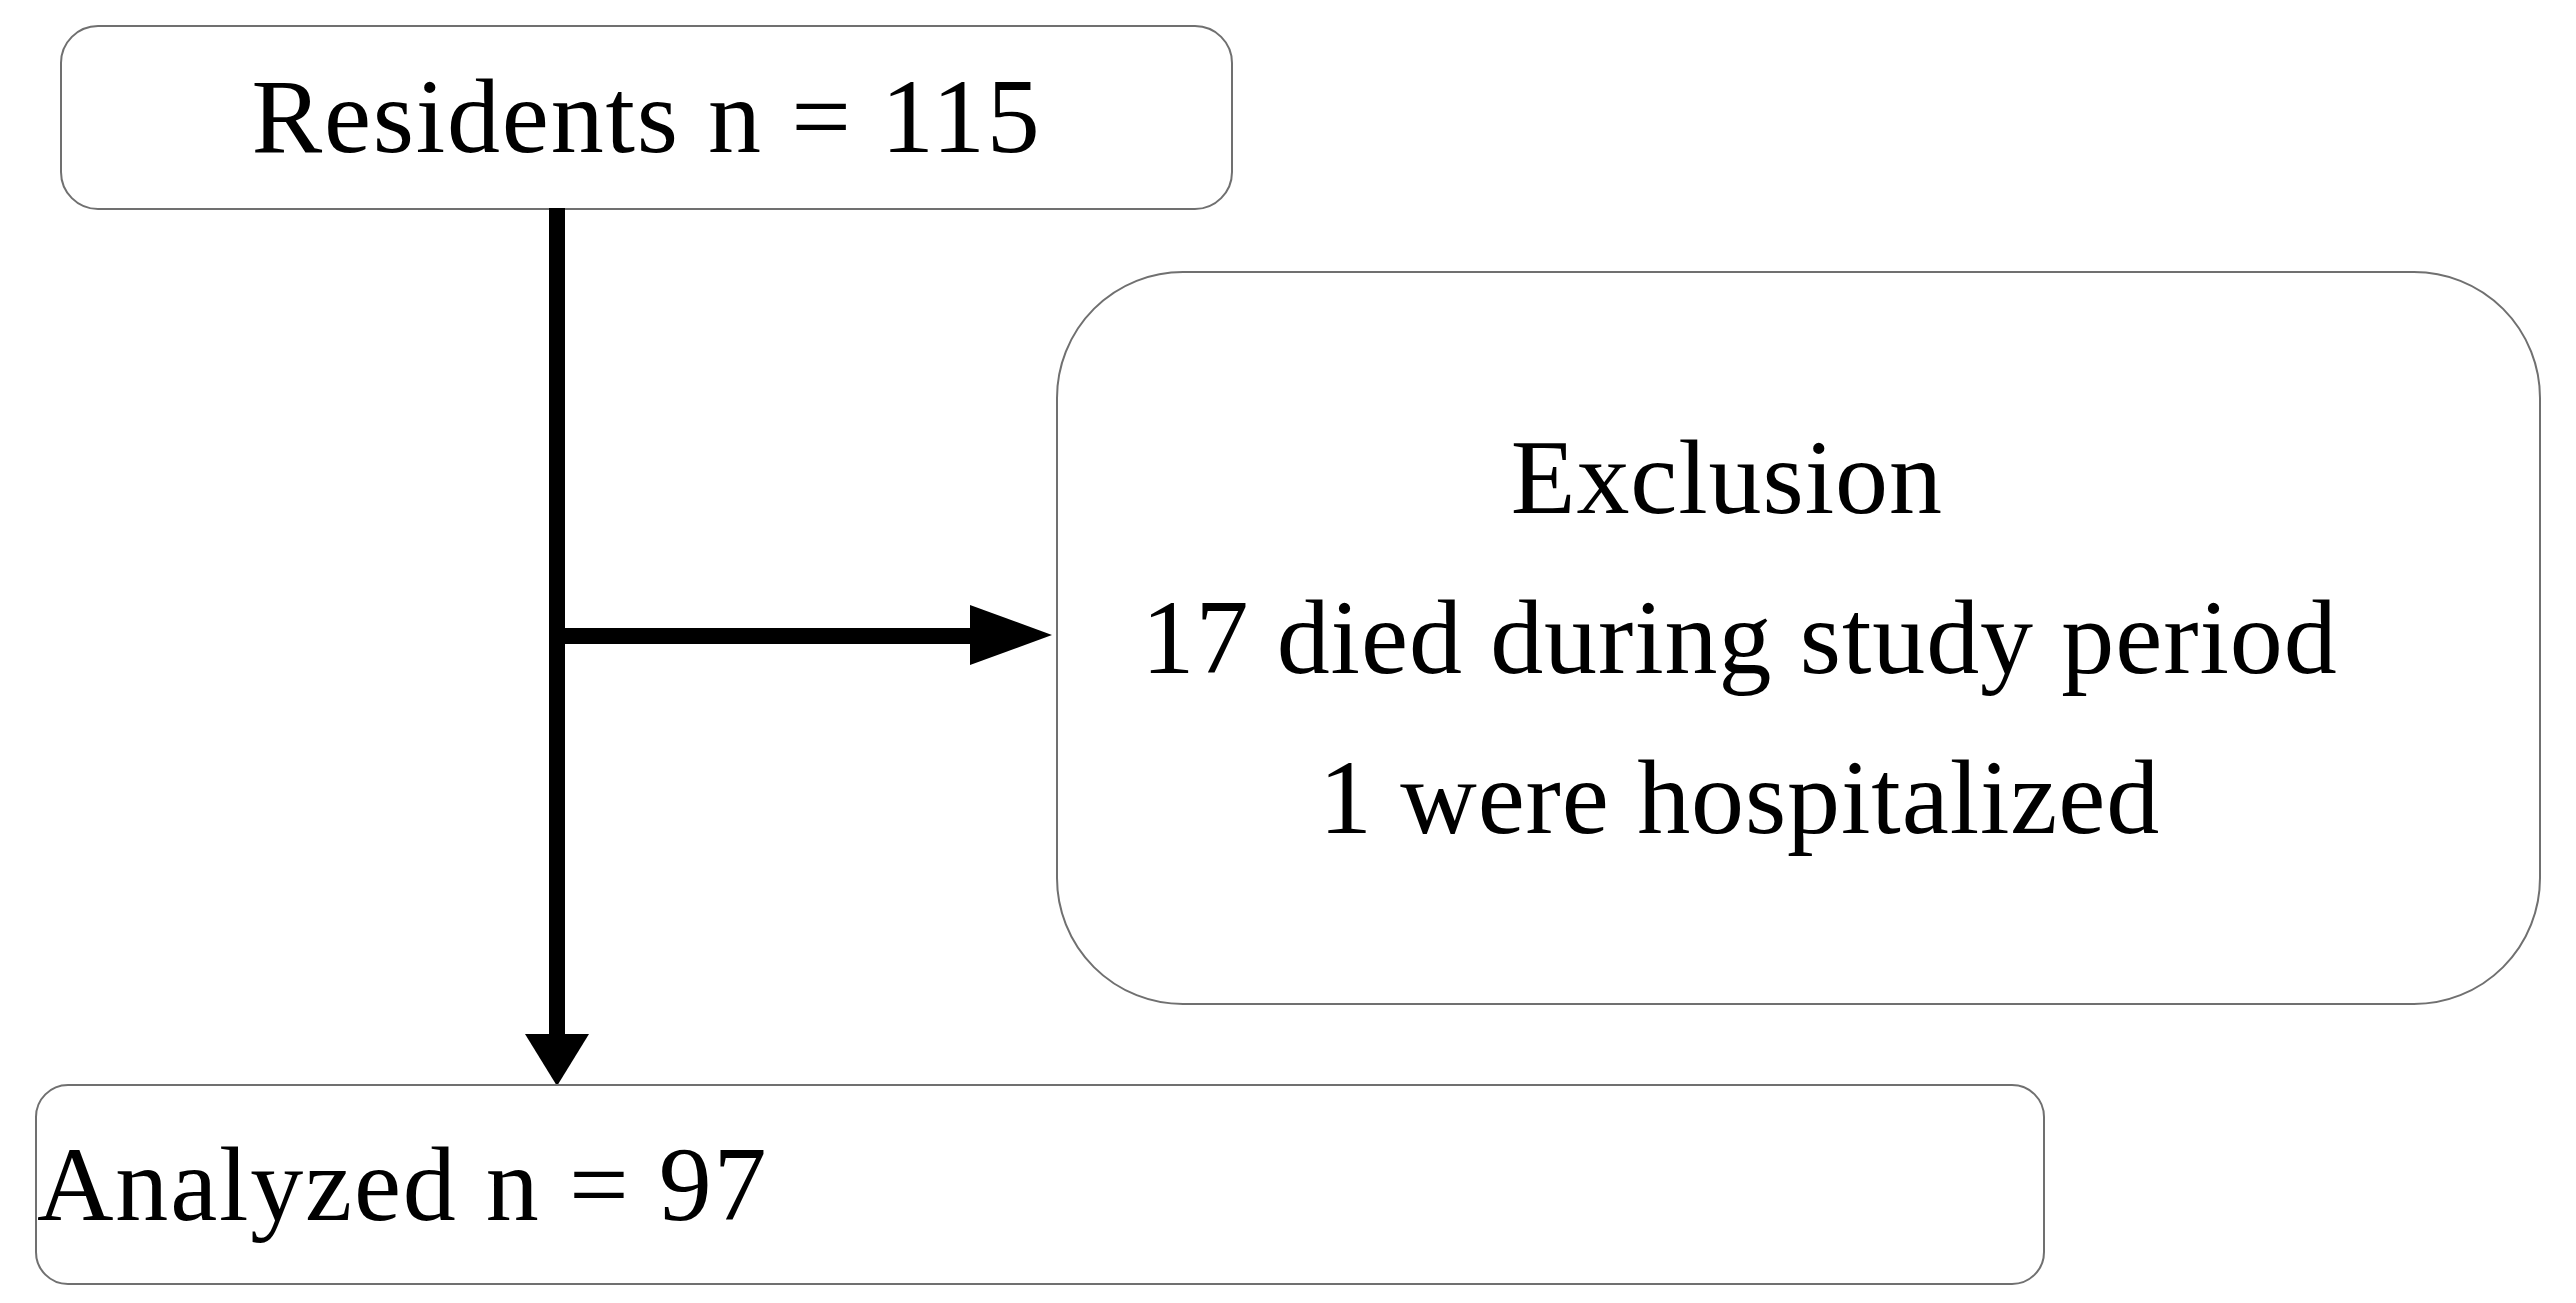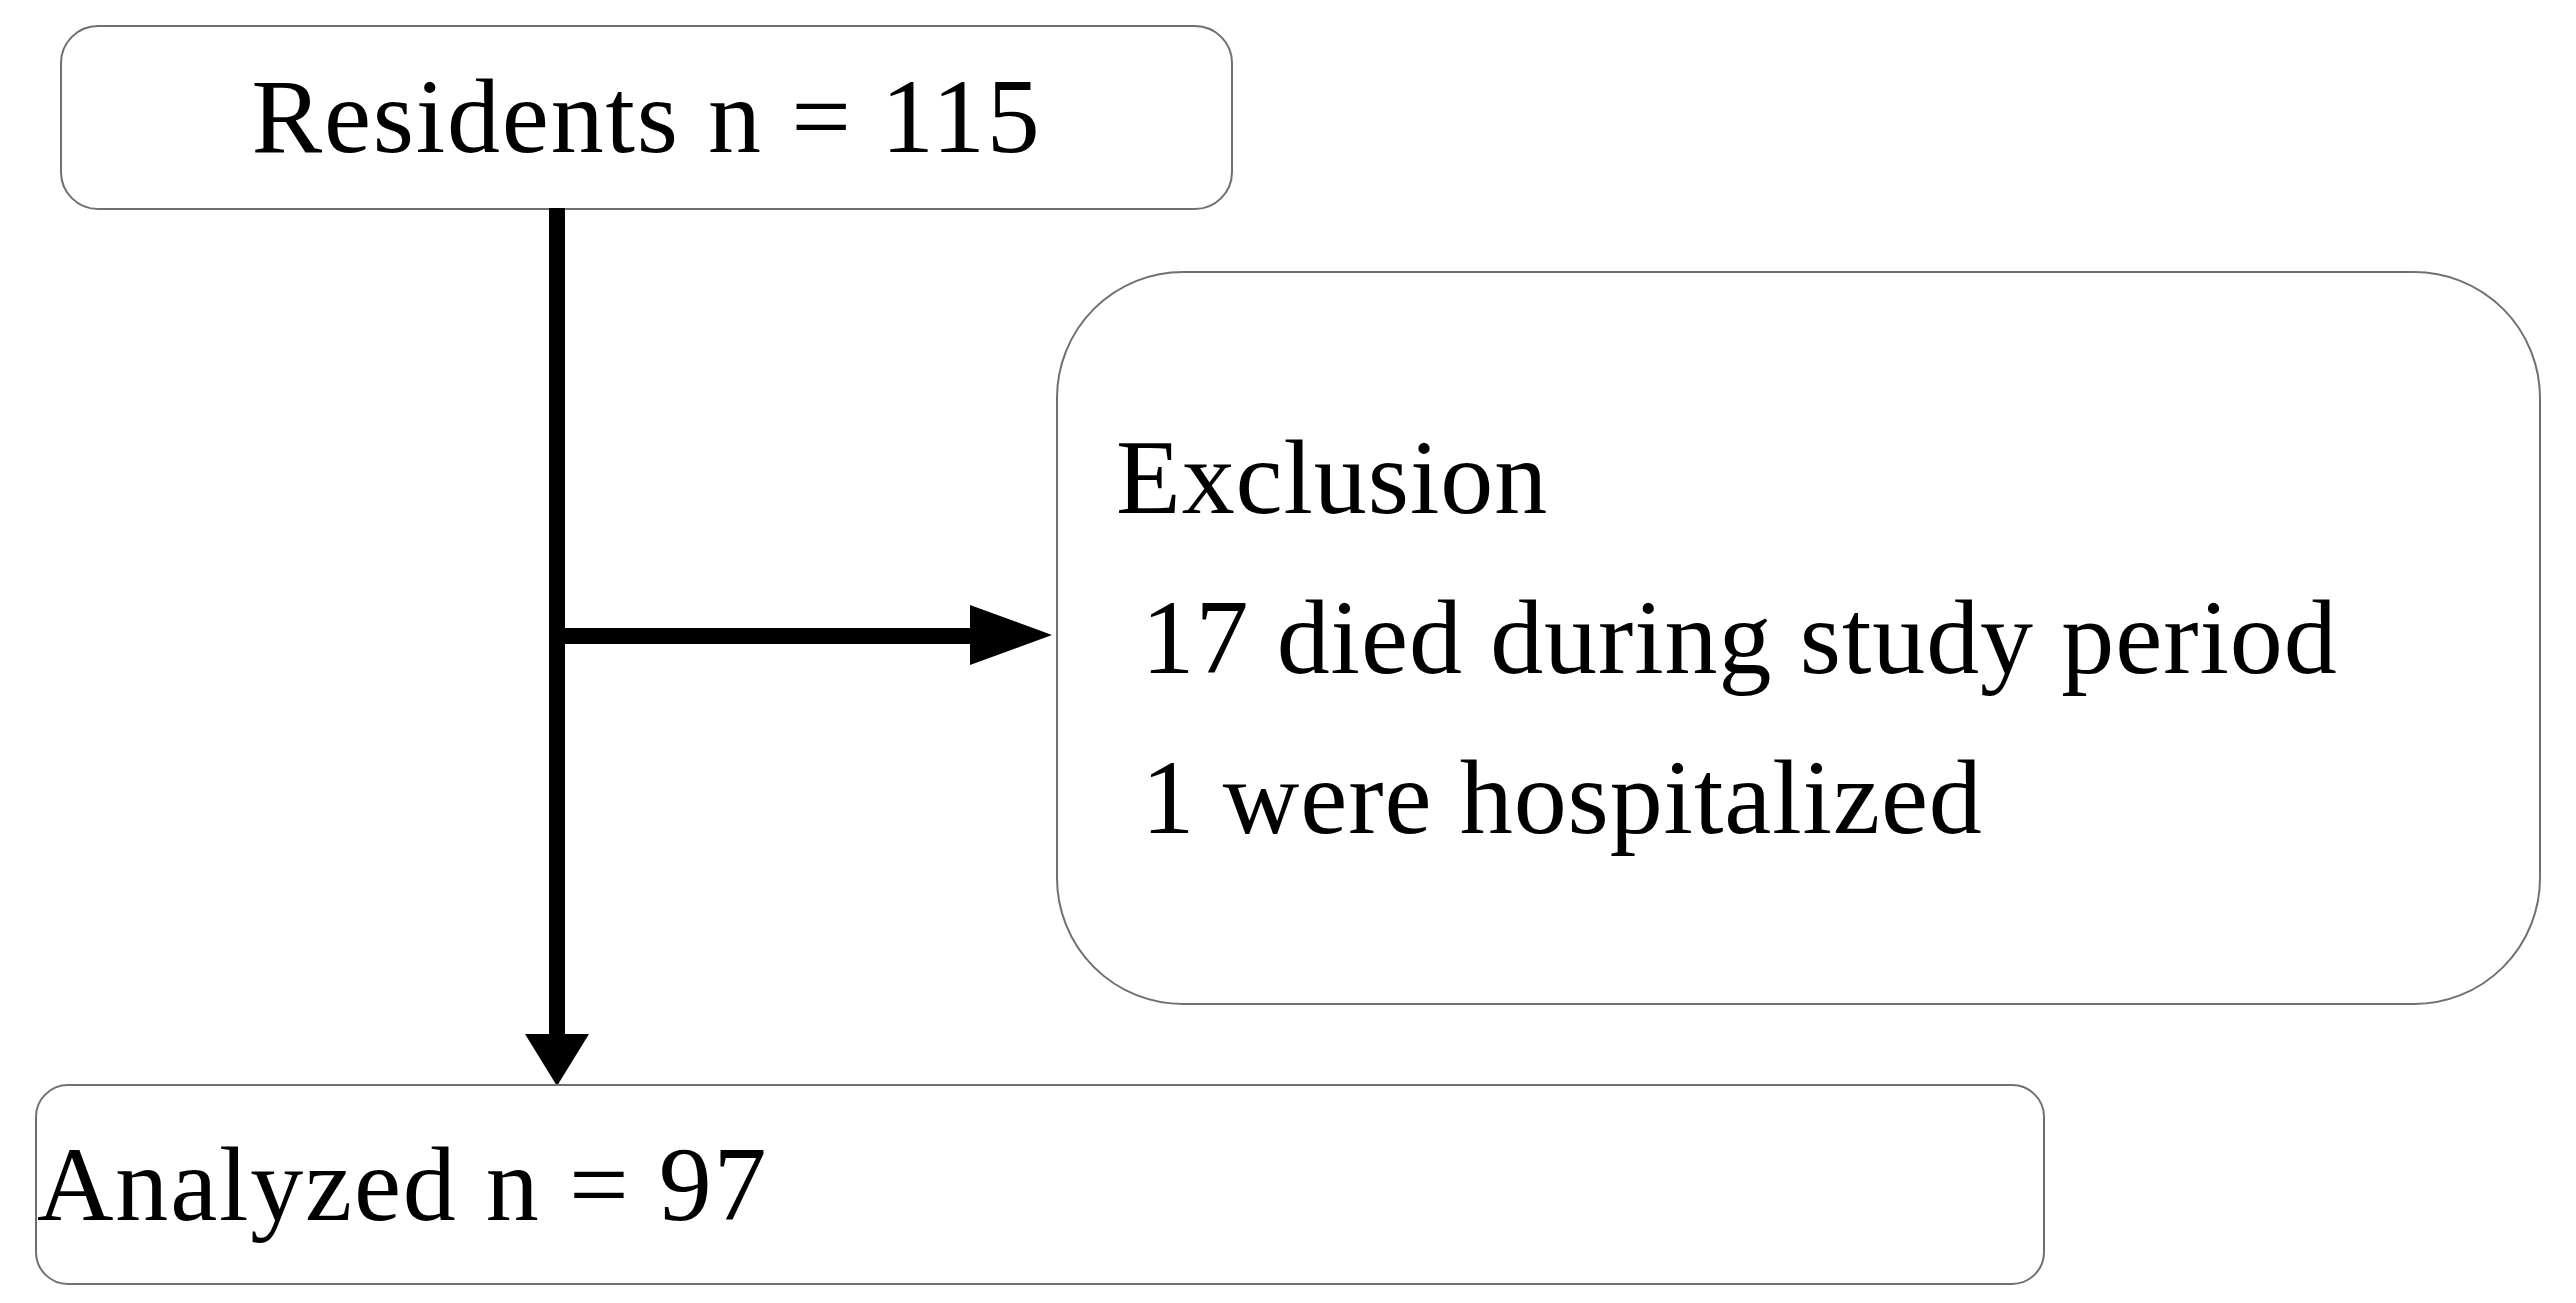--- a/index.html
+++ b/index.html
@@ -36,20 +36,21 @@
     margin-left: 32px;
   }
   .node-exclusion {
     left: 1056px;
     top: 271px;
     width: 1485px;
     height: 734px;
     border-radius: 127px;
     justify-content: flex-start;
     padding: 0 55px 0 58px;
+    text-align: center;
   }
   .exclusion-content {
     font-size: 106px;
     line-height: 160px;
     letter-spacing: 0.9px;
   }
   .exclusion-item {
     padding-left: 25.5px;
   }
   .node-analyzed {

